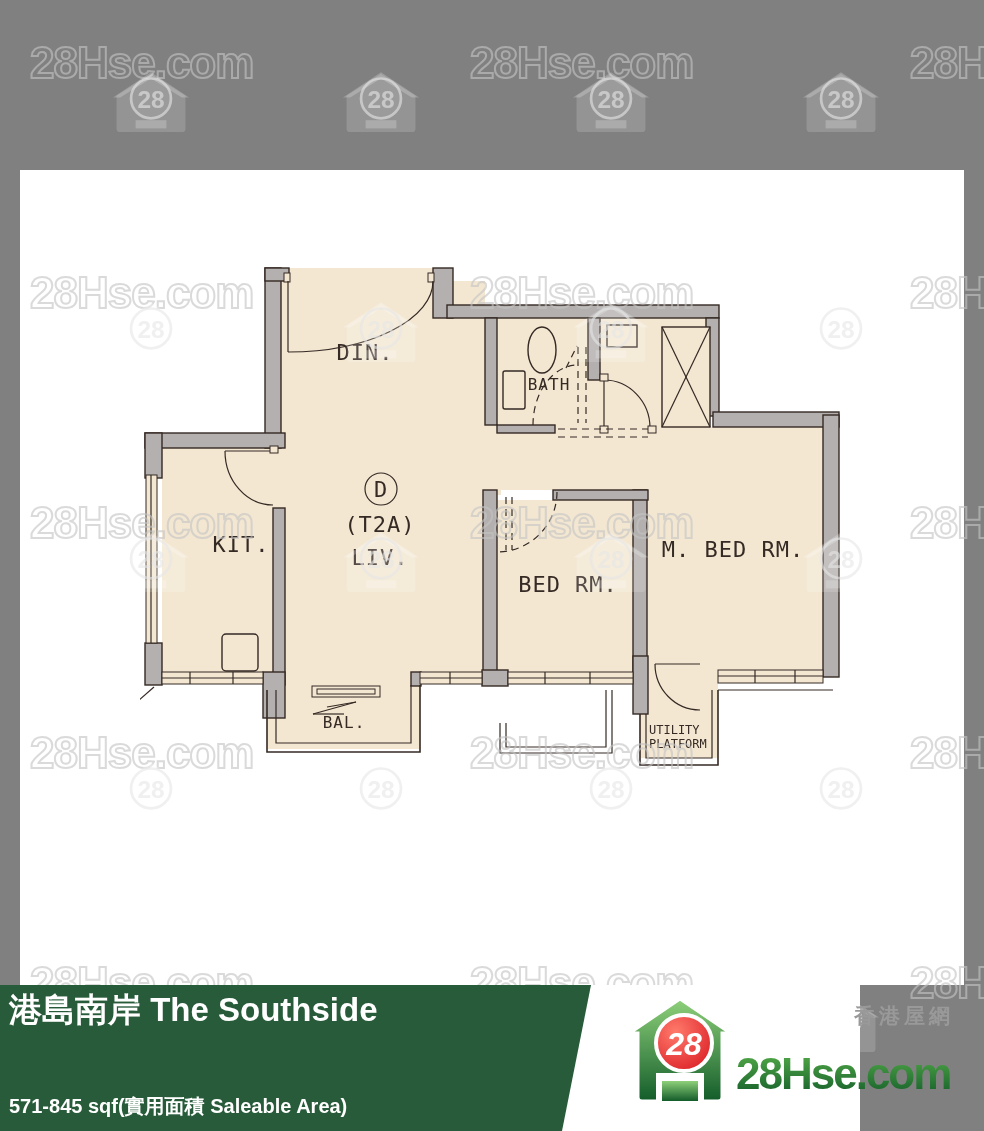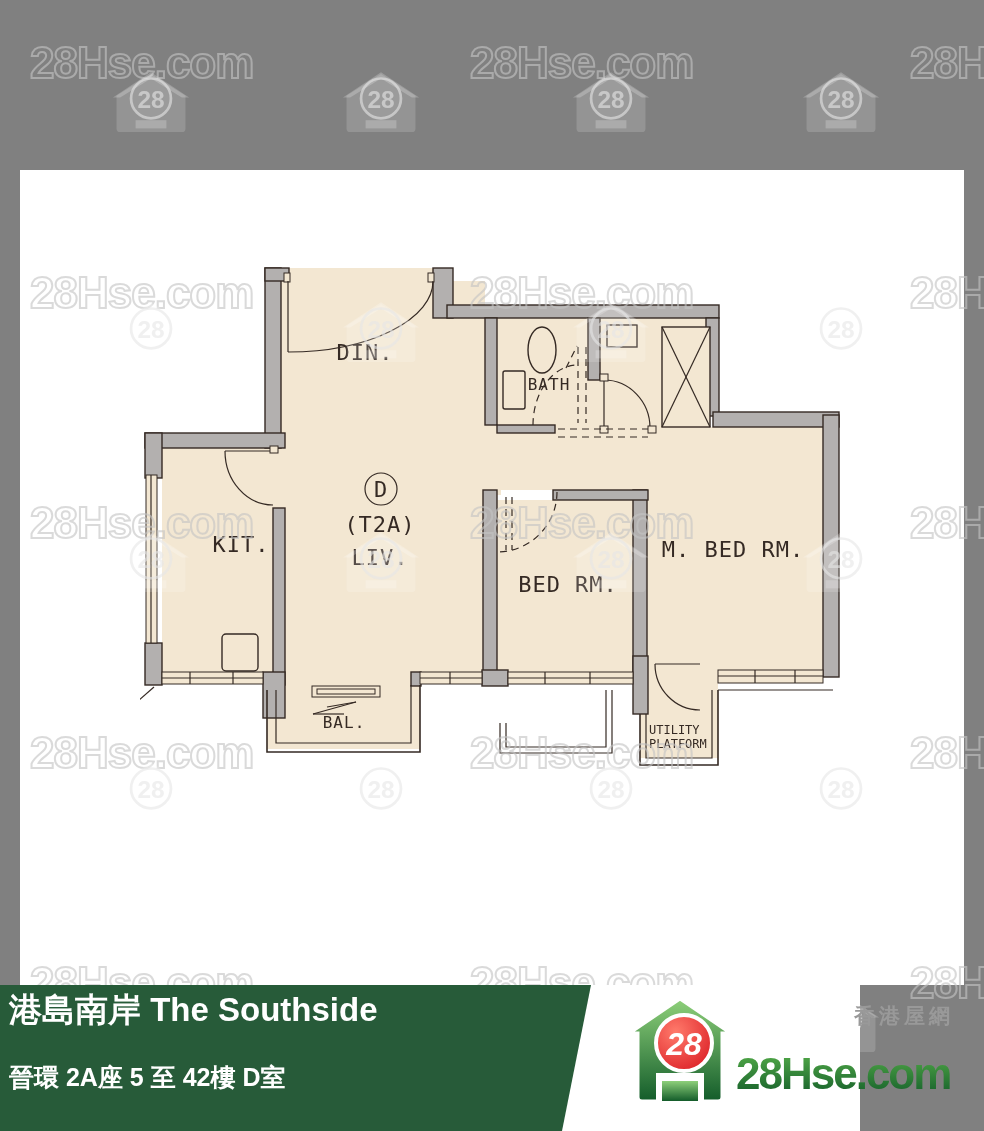--- a/index.html
+++ b/index.html
@@ -341,21 +341,21 @@
     <circle cx="43" cy="31" r="22" fill="rgba(255,255,255,0.07)" stroke="rgba(230,230,230,0.6)" stroke-width="3"></circle>
     <text class="wm-badge" x="43" y="41" text-anchor="middle" font-family="Liberation Sans, sans-serif" font-weight="bold" font-size="27" fill="rgba(230,230,230,0.6)">28</text>
   </svg>
     </div>
 
   <div class="banner">
     <svg class="banner-shape" viewBox="0 0 984 146" preserveAspectRatio="none">
       <polygon points="0,0 591,0 562,146 0,146" fill="var(--banner-green)"></polygon>
     </svg>
     <div class="bn-text bn-title">港島南岸 The Southside</div>
-    <div class="bn-text bn-unit">晉環 2A座 5 至 42樓 D室</div>
+    <div class="bn-text bn-area">571-845 sqf(實用面積 Saleable Area)</div>
 
     <svg class="logo" viewBox="0 0 340 140">
       <defs>
         <linearGradient id="houseGrad" x1="0" y1="0" x2="0" y2="1">
           <stop offset="0" style="stop-color:#8ed07a"></stop>
           <stop offset="1" style="stop-color:var(--logo-green-dark)"></stop>
         </linearGradient>
         <linearGradient id="wordGrad" x1="0" y1="0" x2="0" y2="1">
           <stop offset="0" style="stop-color:var(--logo-green-light)"></stop>
           <stop offset="1" style="stop-color:var(--logo-green-dark)"></stop>

